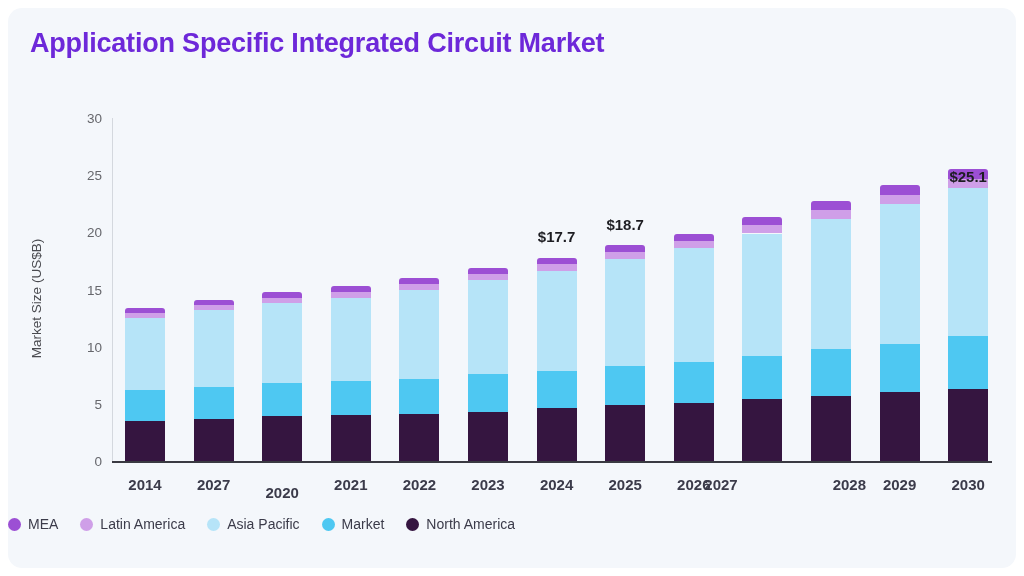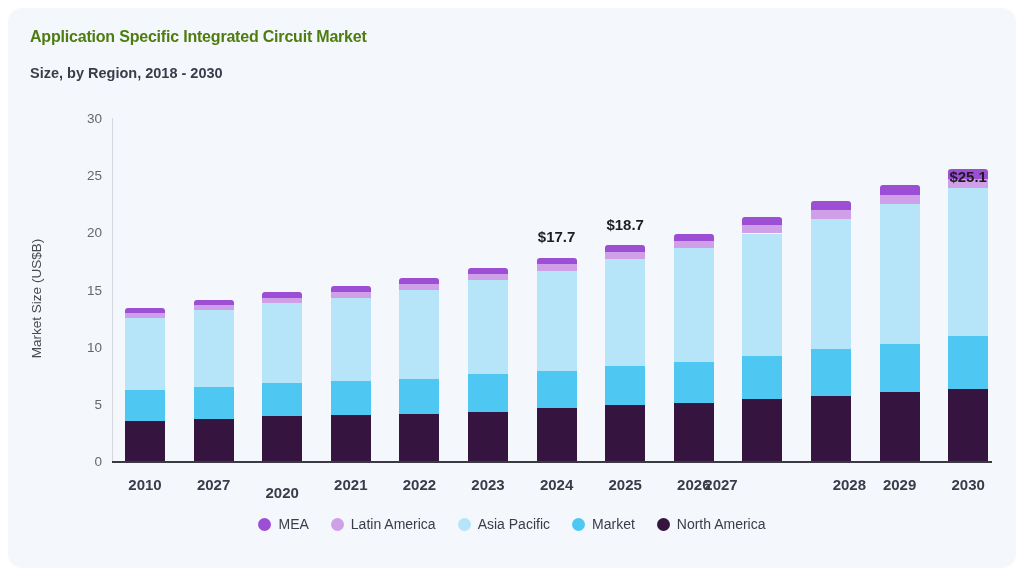--- a/index.html
+++ b/index.html
@@ -13,22 +13,22 @@
     position:absolute;
     left:8px; top:8px;
     width:1008px; height:560px;
     background:#f4f7fb;
     border-radius:14px;
     overflow:hidden;
   }
   
   #title{
     position:absolute; left:22px; top:20px;
-    font-size:16px; font-weight:bold;
-    color:#4d7c0f; letter-spacing:-0.2px;
+    font-size:27px; font-weight:bold;
+    color:#6d28d9; letter-spacing:-0.2px;
     white-space:nowrap;
   }
   #subtitle{
     position:absolute; left:22px; top:57px;
     font-size:14.5px; font-weight:bold;
     color:#3b3b4a;
     white-space:nowrap;
   }
   
   #logo{ position:absolute; right:22px; top:17px; width:110px; height:44px; }
@@ -80,33 +80,32 @@
     position:absolute; width:70px; text-align:center;
     top:468px; font-size:15px; font-weight:bold; color:#3b3b4a;
   }
   .bar-value{
     position:absolute; width:80px; text-align:center;
     font-size:15px; font-weight:bold; color:#1d1d22;
   }
   
   #legend{
     position:absolute; left:0; right:0; top:508px;
-    display:flex; justify-content:center; align-items:center; gap:22px;
+    display:flex; justify-content:flex-start; align-items:center; gap:22px;
   }
   .legend-item{ display:flex; align-items:center; gap:7px; }
   .legend-dot{ width:13px; height:13px; border-radius:50%; }
   .legend-label{ font-size:14px; color:#3b3b4a; white-space:nowrap; }
 </style>
 </head>
 <body>
 
 <div id="card">
 
   <div id="title">Application Specific Integrated Circuit Market</div>
-  <div id="subtitle">Size, by Region, 2018 - 2030</div>
 
 
   <div id="plot">
     <div id="ylabel">Market Size (US$B)</div>
     <div id="yaxis-line"></div>
     <div id="xaxis-line"></div>
     <div id="yticks">
         <div class="ytick-label" style="left: 60px; top: 453px;">0</div>
         <div class="ytick-label" style="left: 60px; top: 395.833px;">5</div>
         <div class="ytick-label" style="left: 60px; top: 338.667px;">10</div>
@@ -202,21 +201,21 @@
         </div>
         <div class="bar" style="left: 940.2px; top: 110px; height: 343px;">
           <div class="seg" style="background: rgb(53, 21, 64); height: 72.03px; bottom: 0px;"></div>
           <div class="seg" style="background: rgb(78, 200, 242); height: 52.5933px; bottom: 72.03px;"></div>
           <div class="seg" style="background: rgb(182, 228, 248); height: 148.633px; bottom: 124.623px;"></div>
           <div class="seg" style="background: rgb(207, 159, 232); height: 9.14667px; bottom: 273.257px;"></div>
           <div class="seg" style="background: rgb(156, 79, 212); height: 9.14667px; bottom: 282.403px; border-radius: 3px 3px 0px 0px;"></div>
         </div>
       </div>
     <div id="xticks">
-        <div class="xtick-label" style="left: 102px;">2010</div>
+        <div class="xtick-label" style="left: 102px;">2014</div>
         <div class="xtick-label" style="left: 170.6px;">2027</div>
         <div class="xtick-label" style="left: 239.2px; margin-top: 8px;">2020</div>
         <div class="xtick-label" style="left: 307.8px;">2021</div>
         <div class="xtick-label" style="left: 376.4px;">2022</div>
         <div class="xtick-label" style="left: 445px;">2023</div>
         <div class="xtick-label" style="left: 513.6px;">2024</div>
         <div class="xtick-label" style="left: 582.2px;">2025</div>
         <div class="xtick-label" style="left: 650.8px;">2026</div>
         <div class="xtick-label" style="left: 678px;">2027</div>
         <div class="xtick-label" style="left: 788px; text-align: right;">2028</div>

